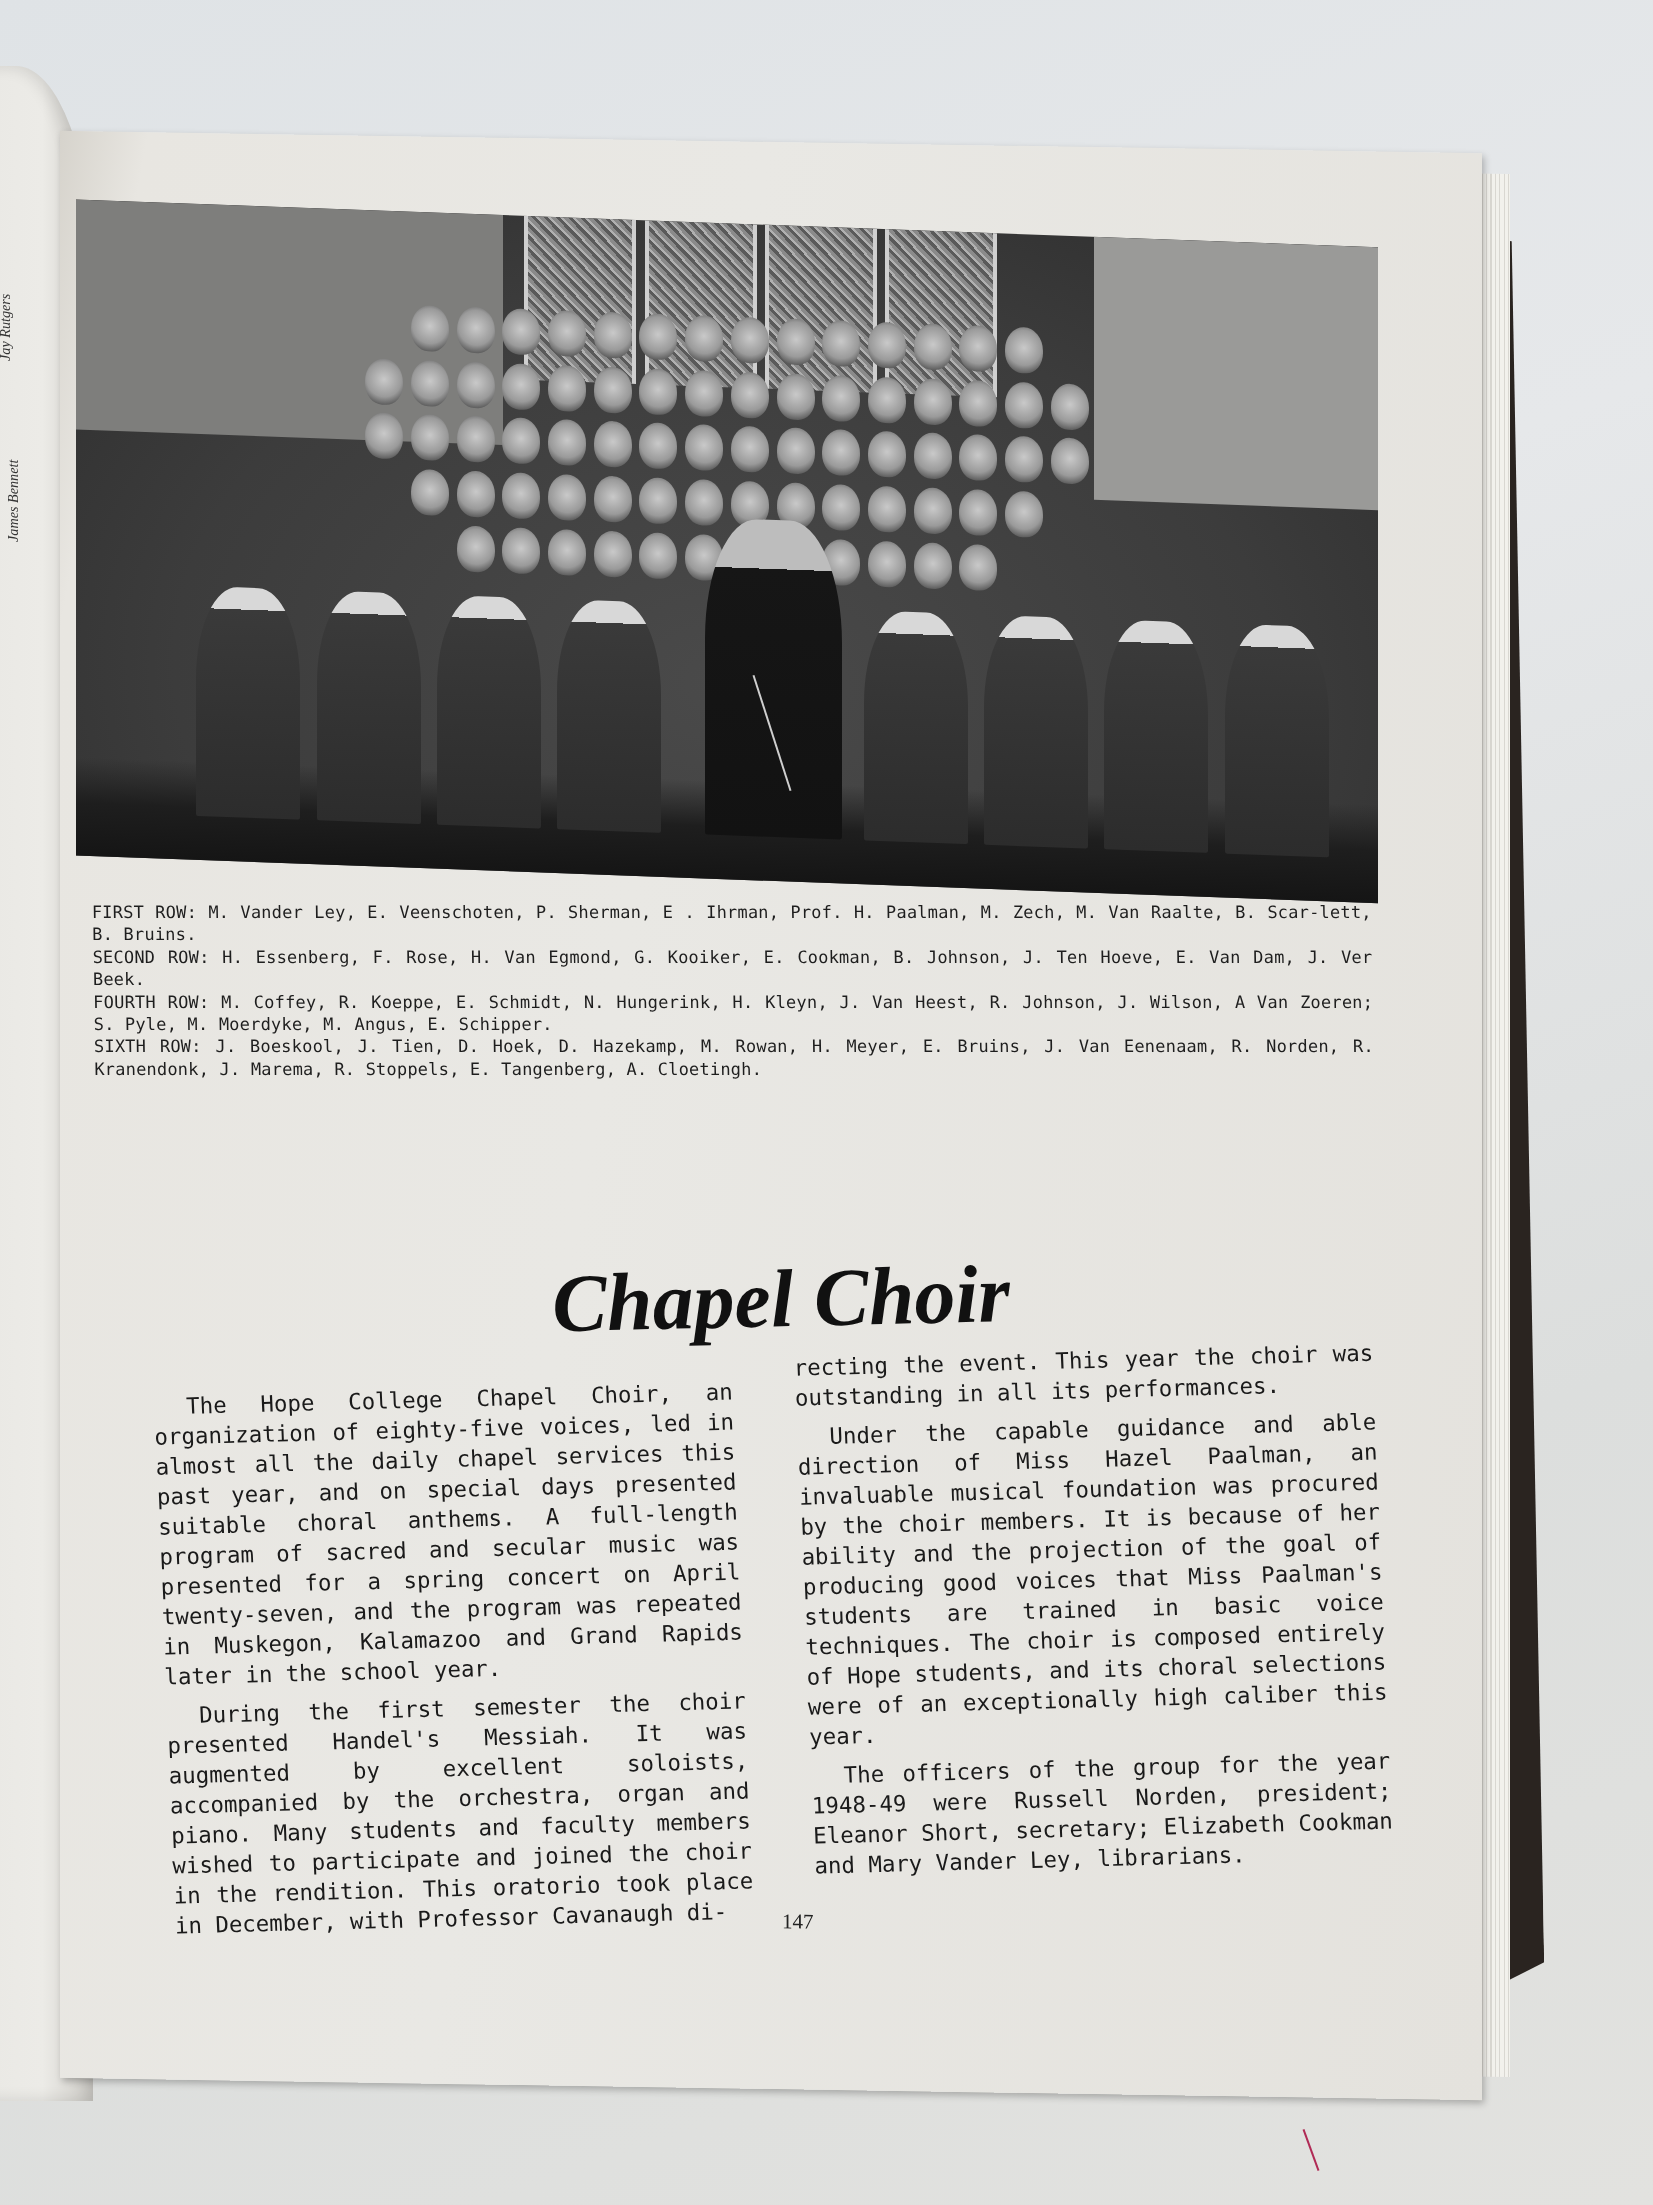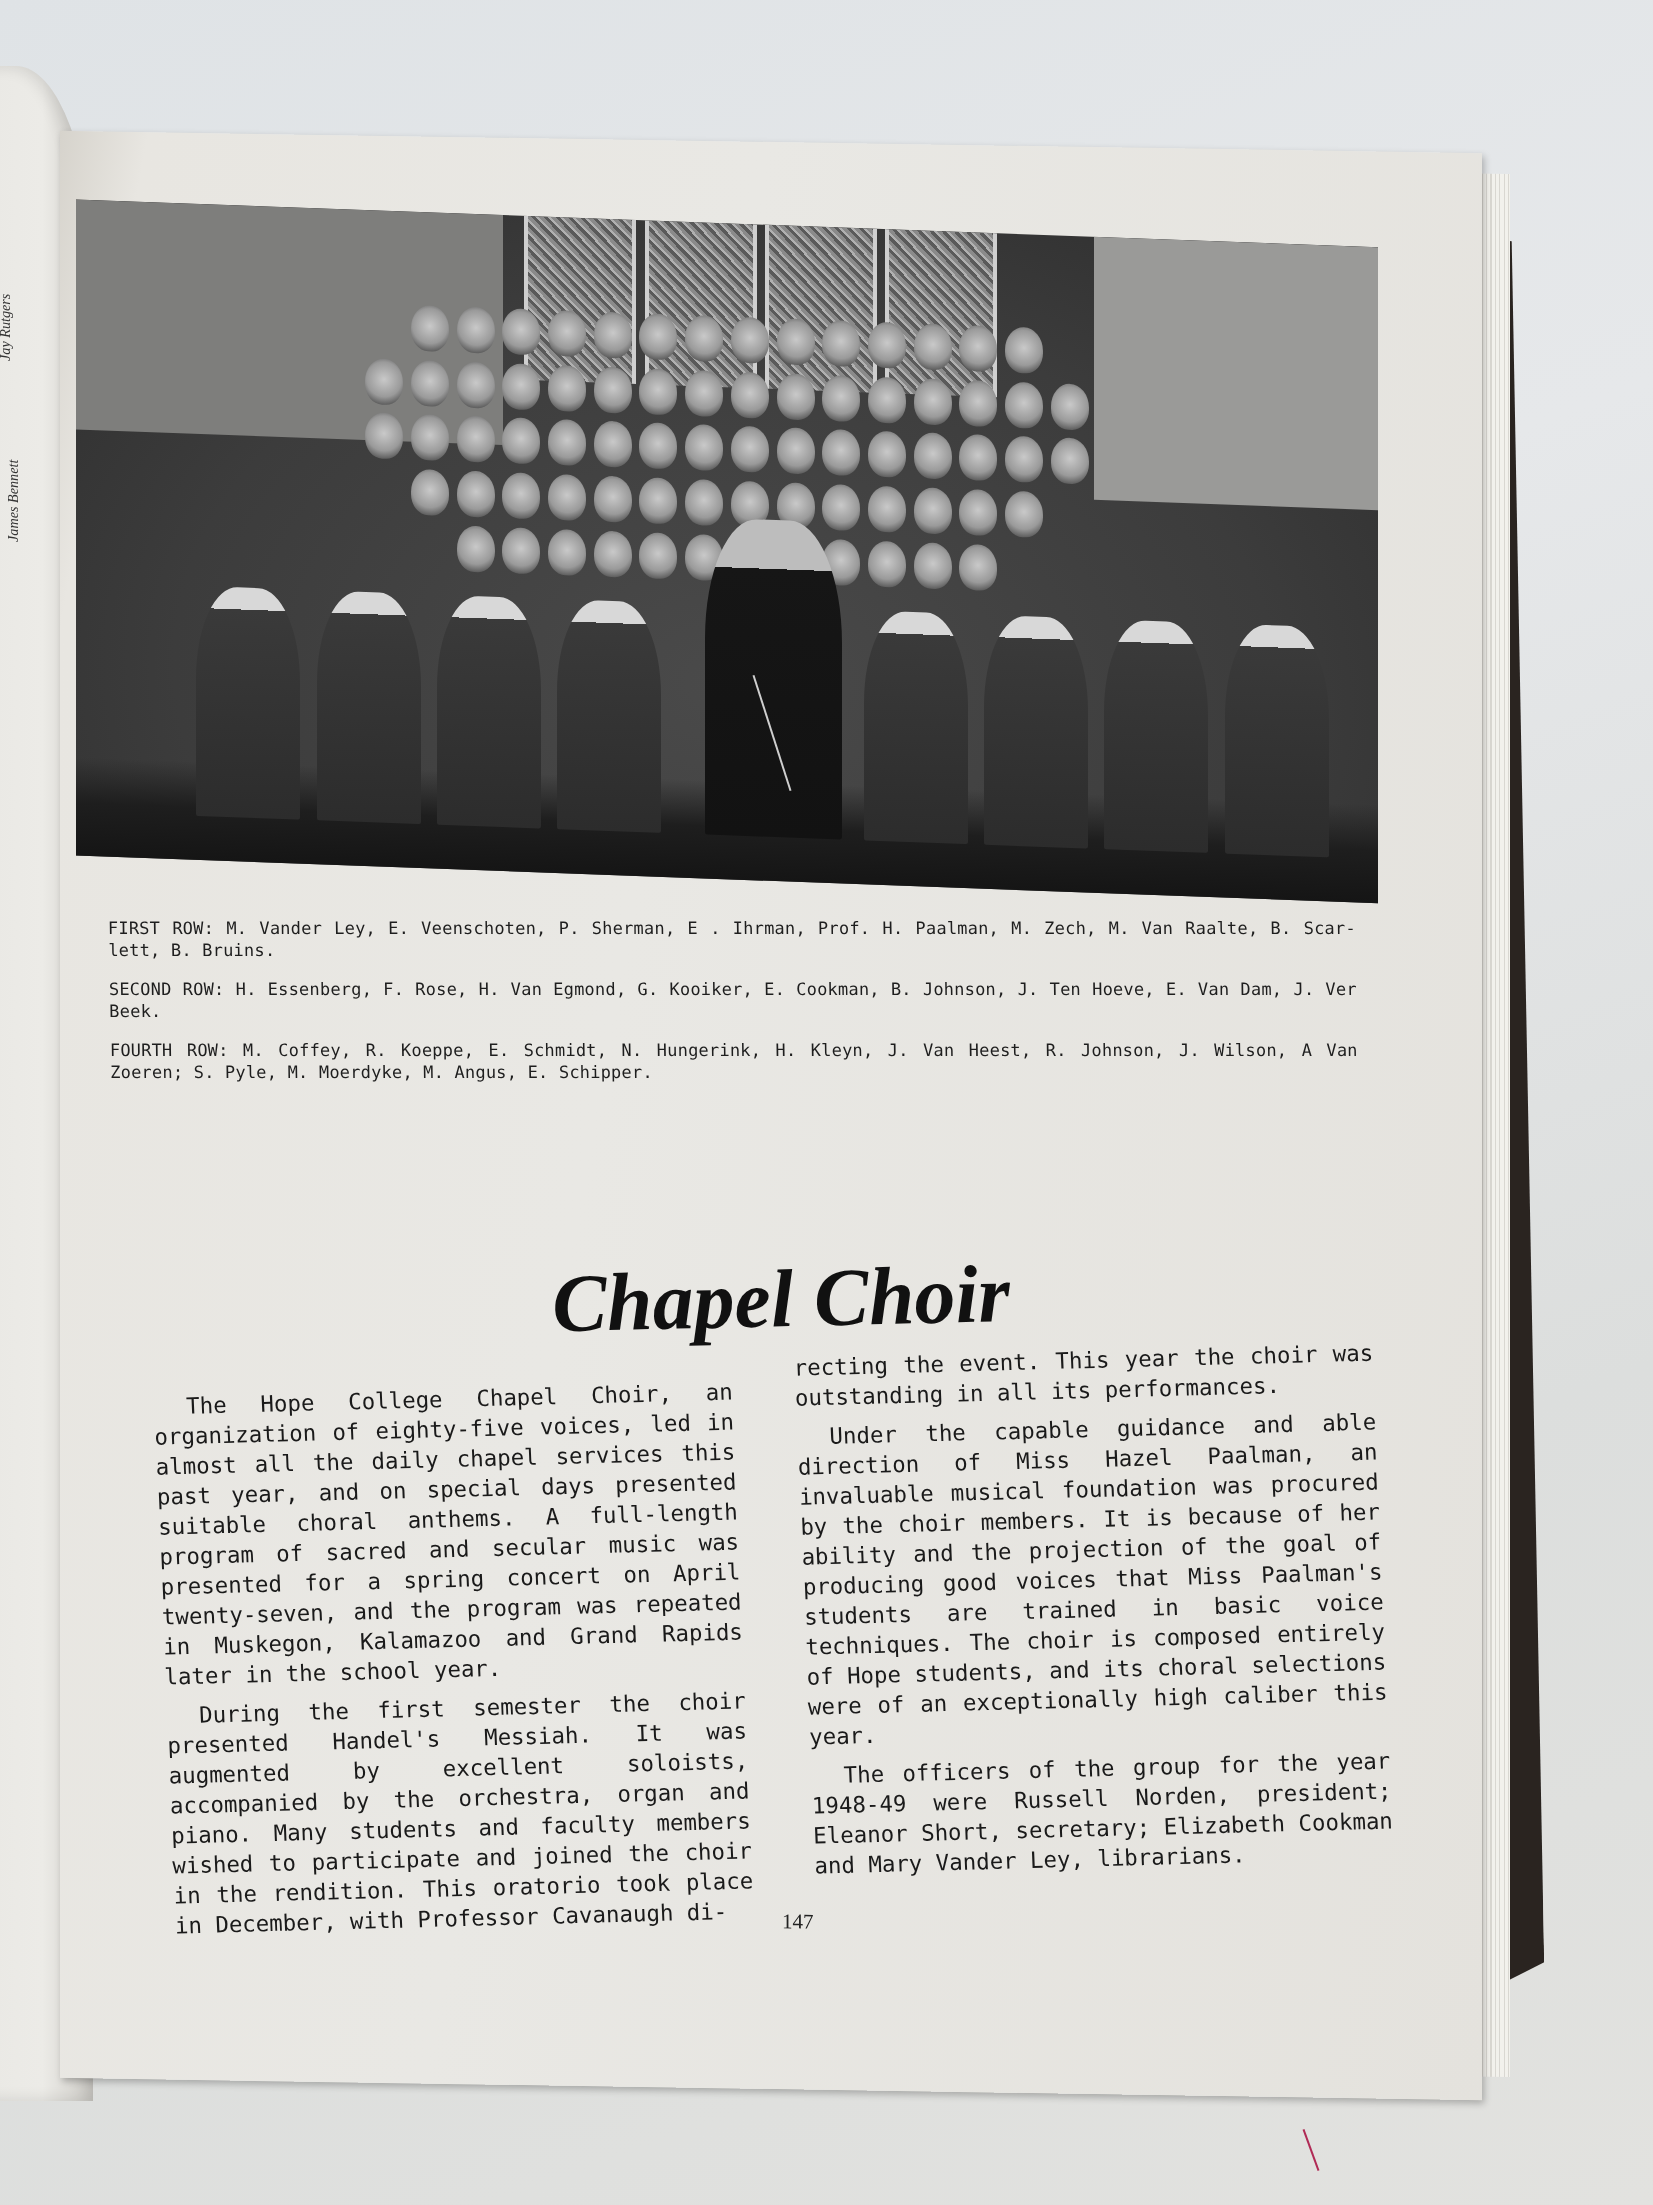--- a/index.html
+++ b/index.html
@@ -69,21 +69,21 @@
   .director {
     position:absolute; bottom:44px; left:629px; width:137px; height:317px; border-radius:38% 38% 2.2px 2.2px;
     background: linear-gradient(180deg, #bdbdbd 0 49px, #161616 49px, #121212 100%);
   }
   .baton { position:absolute; left:695px; bottom:88px; width:2.2px; height:120px; background:#cfcfcf; transform: rotate(-18deg); }
   .caption {
     position:absolute; left:33px; top:760px; width:1280px;
     font-family:"DejaVu Sans Mono", monospace; font-size:17px; line-height:22.4px; color:#1e1e1e;
     letter-spacing:0.2px; transform: rotate(-0.9deg);
   }
-  .caption p { margin:16px; text-align:justify; }
+  .caption p { margin:0; text-align:justify; }
   .title {
     position:absolute; left:492px; top:1110px;
     font-family:"Liberation Serif", serif; font-style:italic; font-weight:bold;
     font-size:82px; color:#111; transform: rotate(-2.2deg);
   }
   .col {
     position:absolute; width:580px;
     font-family:"DejaVu Sans Mono", monospace; font-size:22.4px; line-height:30px; color:#1a1a1a;
     text-align:justify;
   }
@@ -212,20 +212,21 @@
       <div class="robe" style="left:1149px;"></div>
     </div>
     <div class="director"></div>
     <div class="baton"></div>
   </div>
 
   <div class="caption">
     <p><span>FIRST ROW:</span> <span>M. Vander Ley, E. Veenschoten, P. Sherman, E . Ihrman, Prof. H. Paalman, M. Zech, M. Van Raalte, B. Scar-lett, B. Bruins.</span></p>
     <p><span>SECOND ROW:</span> <span>H. Essenberg,  F. Rose, H. Van Egmond, G. Kooiker, E. Cookman, B. Johnson, J. Ten Hoeve, E. Van Dam, J. Ver Beek.</span></p>
     <p><span>FOURTH ROW:</span> <span>M. Coffey, R. Koeppe, E. Schmidt, N. Hungerink, H. Kleyn, J. Van Heest, R. Johnson, J. Wilson, A Van Zoeren;  S. Pyle, M. Moerdyke, M. Angus, E. Schipper.</span></p>
+    <p><span>SIXTH ROW:</span> <span>J. Boeskool, J. Tien, D. Hoek, D. Hazekamp, M. Rowan, H. Meyer, E. Bruins, J. Van Eenenaam, R. Norden, R. Kranendonk, J. Marema, R. Stoppels, E. Tangenberg, A. Cloetingh.</span></p>
   </div>
 
   <div class="title">Chapel Choir</div>
 
   <div class="col col-left">
     <p>The Hope College Chapel Choir, an organization of eighty-five voices, led in almost all the daily chapel services this past year, and on special days presented suitable choral anthems. A full-length program of sacred and secular music was presented for a spring concert on April twenty-seven, and the program was repeated in Muskegon, Kalamazoo and Grand Rapids later in the school year.</p>
     <p>During the first semester the choir presented Handel's Messiah. It was augmented by excellent soloists, accompanied by the orchestra, organ and piano. Many students and faculty members wished to participate and joined the choir in the rendition. This oratorio took place in December, with Professor Cavanaugh di-</p>
   </div>
 
   <div class="col col-right">

